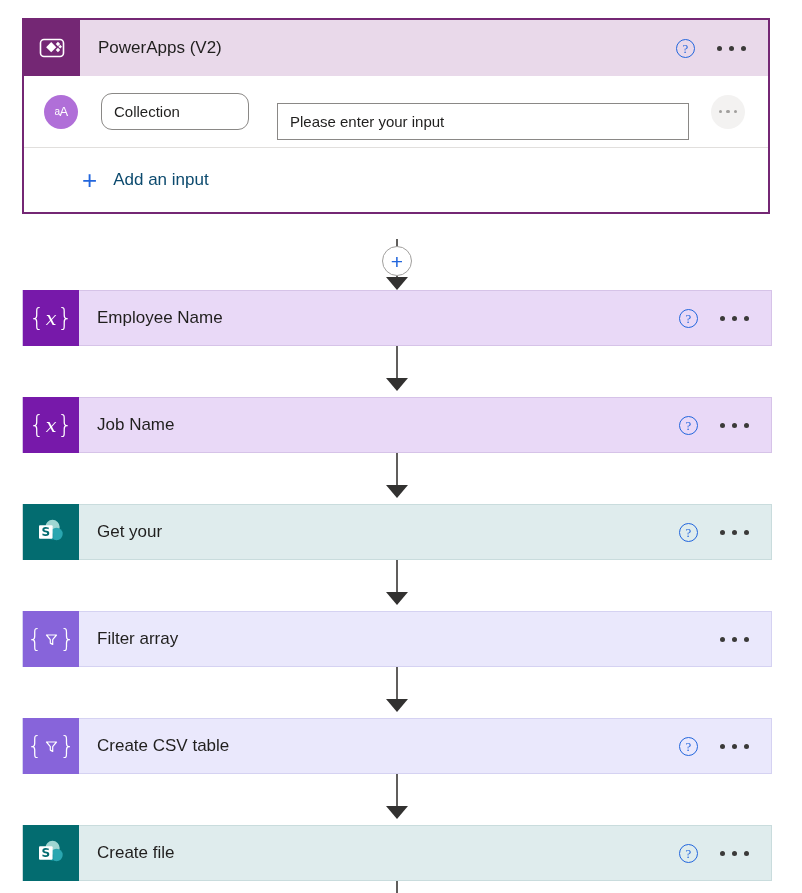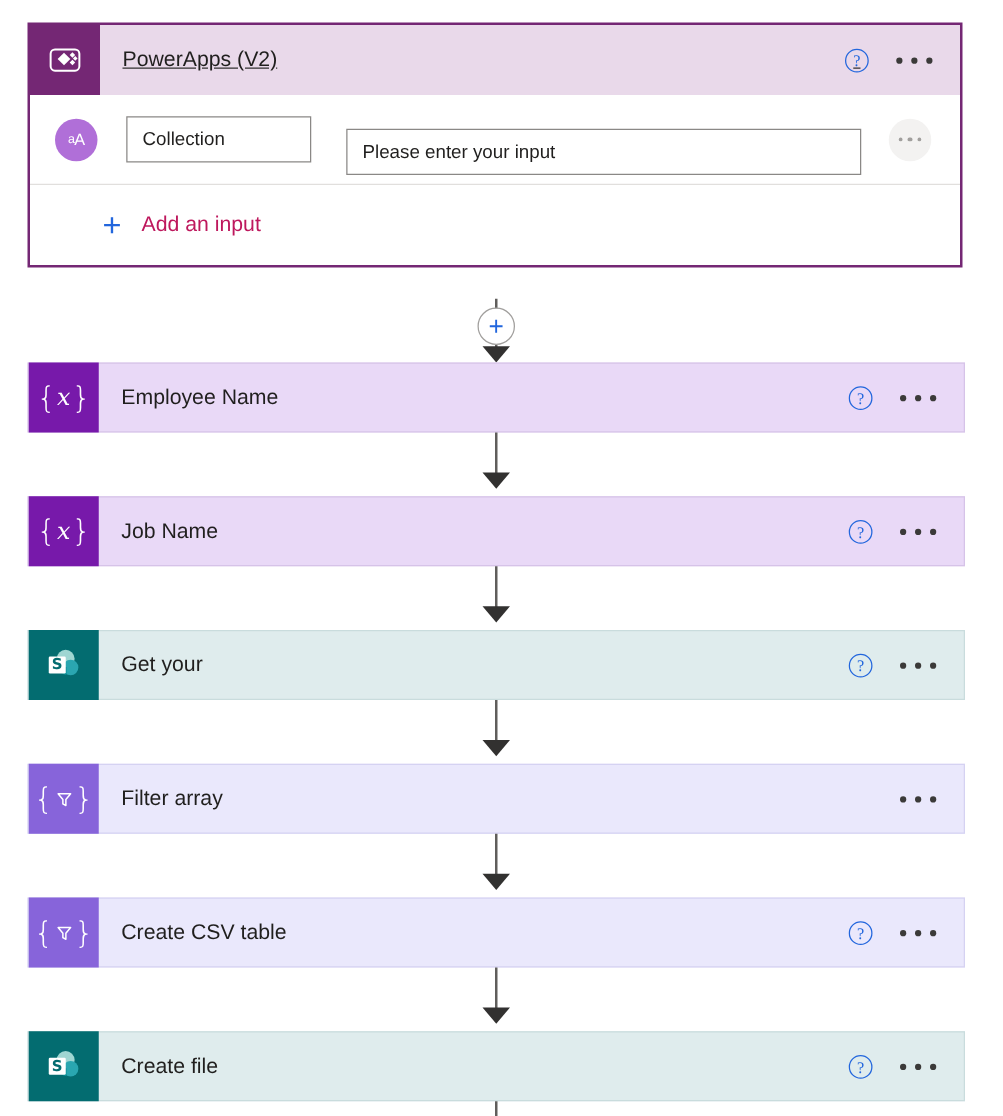--- a/index.html
+++ b/index.html
@@ -29,21 +29,20 @@
     width: 748px;
     border: 2px solid #742774;
     background: #ffffff;
     box-sizing: border-box;
   }
   .trigger-header {
     display: flex;
     align-items: center;
     height: 56px;
     background: #e9d9ea;
-    text-decoration: underline;
   }
   .node-icon {
     width: 56px;
     height: 56px;
     flex: 0 0 56px;
     display: flex;
     align-items: center;
     justify-content: center;
     box-sizing: border-box;
   }
@@ -119,21 +118,21 @@
     height: 37px;
     border: 1px solid #8a8886;
     background: #ffffff;
     display: flex;
     align-items: center;
     padding: 0 12px;
     font-size: 15px;
     color: #201f1e;
     box-sizing: border-box;
   }
-  .txt-name { width: 148px; margin-left: 23px; }
+  .txt-name { width: 148px; margin-left: 23px; border-radius: 11px; }
   .txt-value { width: 412px; margin-left: 28px; margin-top: 20px; }
   .round-more {
     width: 34px;
     height: 34px;
     border-radius: 50%;
     background: #f3f2f1;
     display: flex;
     align-items: center;
     justify-content: center;
     gap: 4px;
@@ -155,21 +154,21 @@
   }
   .plus-blue {
     color: #2266dd;
     font-size: 26px;
     line-height: 1;
     font-weight: 400;
     margin-right: 16px;
   }
   .add-input-label {
     font-size: 17px;
-    color: #be185d;
+    color: #0c4a6e;
   }
 
   
   .action-card {
     position: absolute;
     left: 22px;
     width: 750px;
     height: 56px;
     display: flex;
     align-items: center;

